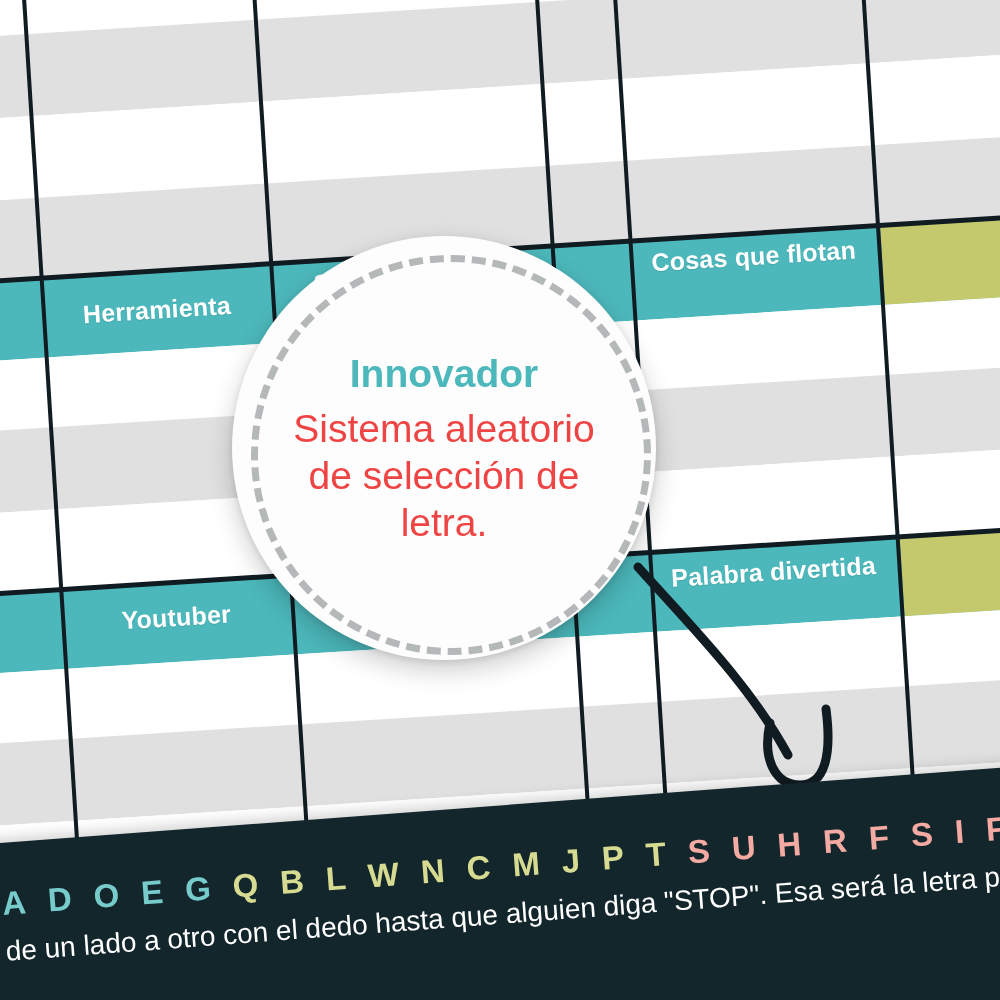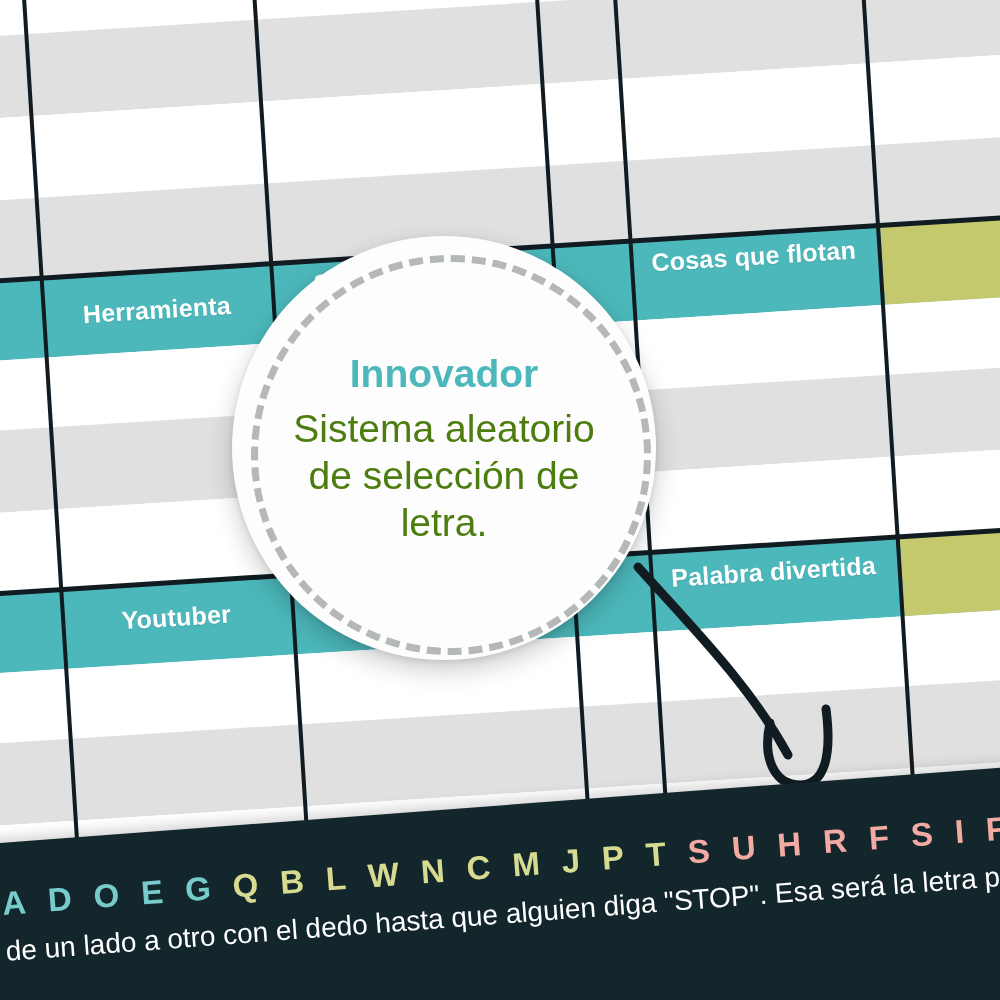--- a/index.html
+++ b/index.html
@@ -69,21 +69,21 @@
   }
   .badge .inner{
     position:relative;z-index:2;
     width:330px;text-align:center;
   }
   .badge .btitle{
     color:#4cb8bb;font-weight:bold;font-size:39px;line-height:46px;
     margin-bottom:8px;
   }
   .badge .bbody{
-    color:#4d7c0f;font-size:39px;line-height:47px;font-weight:normal;
+    color:#ef4444;font-size:39px;line-height:47px;font-weight:normal;
   }
 
   
   .arrowwrap{position:absolute;left:620px;top:545px;width:270px;height:270px;}
 
   
   .banner{
     position:absolute;
     left:-120px; top:852px;
     width:1300px; height:250px;

